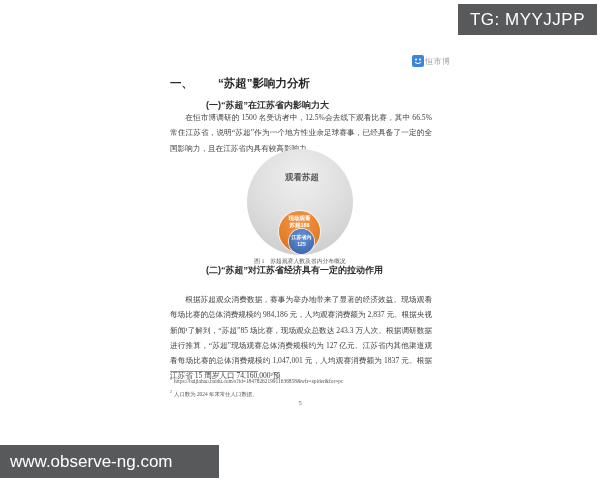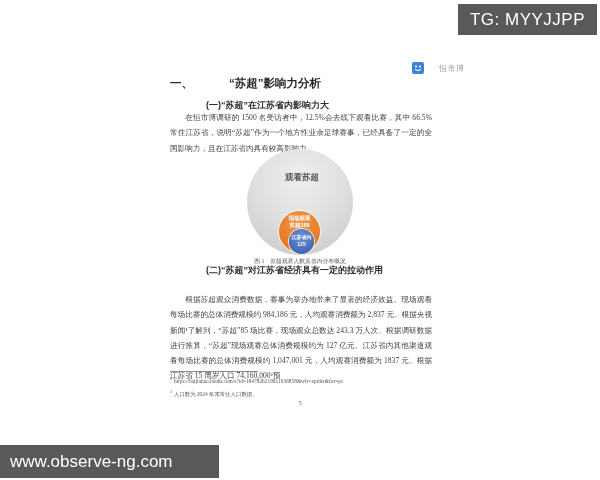--- a/index.html
+++ b/index.html
@@ -32,24 +32,24 @@
     width: 219px; height: 33px;
     padding-left: 10px;
     font-size: 17px;
     box-sizing: border-box;
     text-align: center;
   }
 
   
   .brand {
     position: absolute;
-    left: 364px; top: 62px;
+    left: 364px; top: 55px;
     display: flex;
     align-items: center;
-    gap: 15px;
+    gap: 1px;
     padding-left: 48px;
   }
   .brand-icon {
     width: 12px; height: 12px;
     background: #3d85d8;
     border-radius: 2px;
     position: relative;
     flex: 0 0 auto;
   }
   .brand-icon svg { display: block; }
@@ -61,21 +61,21 @@
 
   
   .h1 {
     position: absolute;
     left: 170px; top: 76px;
     font-size: 11.5px;
     font-weight: bold;
     color: #262626;
     white-space: nowrap;
   }
-  .h1 .h1-title { margin-left: 36px; }
+  .h1 .h1-title { margin-left: 25px; }
 
   .h2 {
     position: absolute;
     left: 170px;
     font-size: 9px;
     font-weight: bold;
     color: #2e2e2e;
     white-space: nowrap;
     padding-left: 36px;
   }

